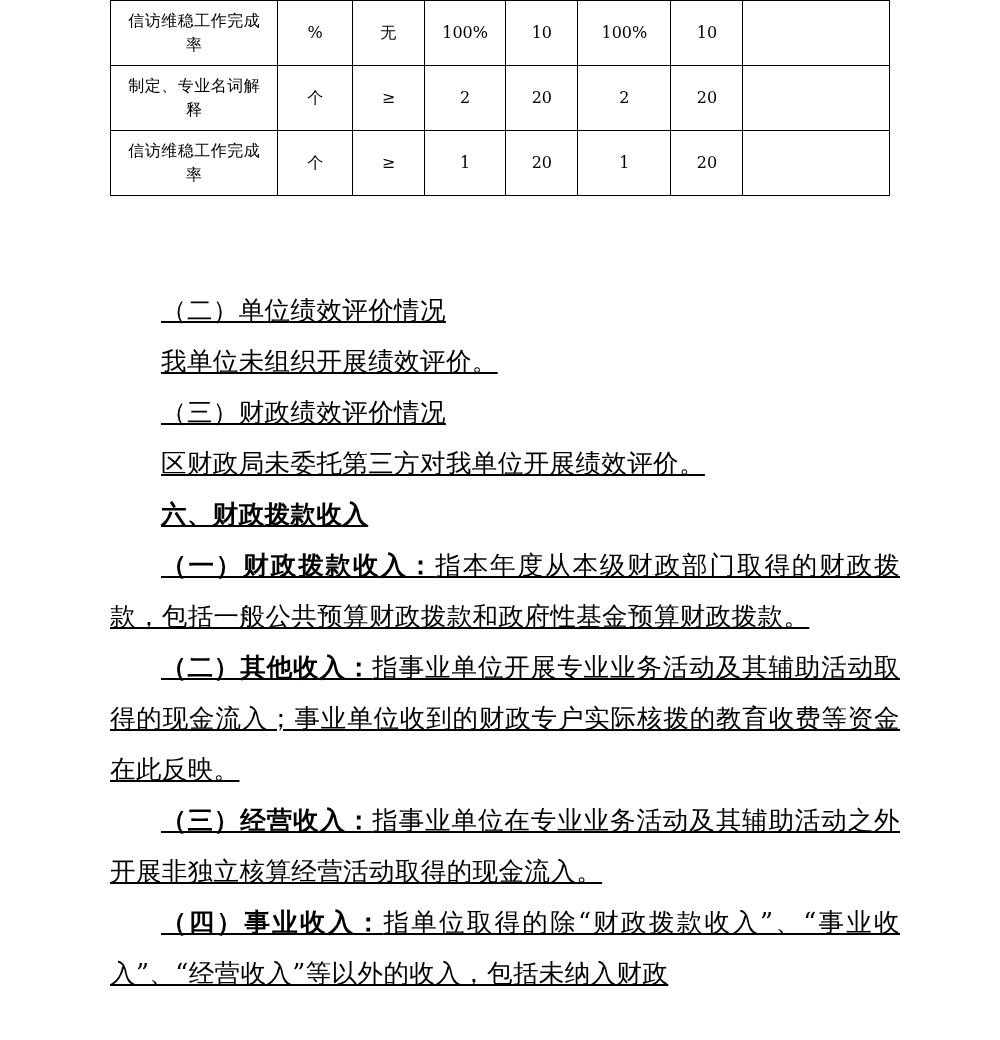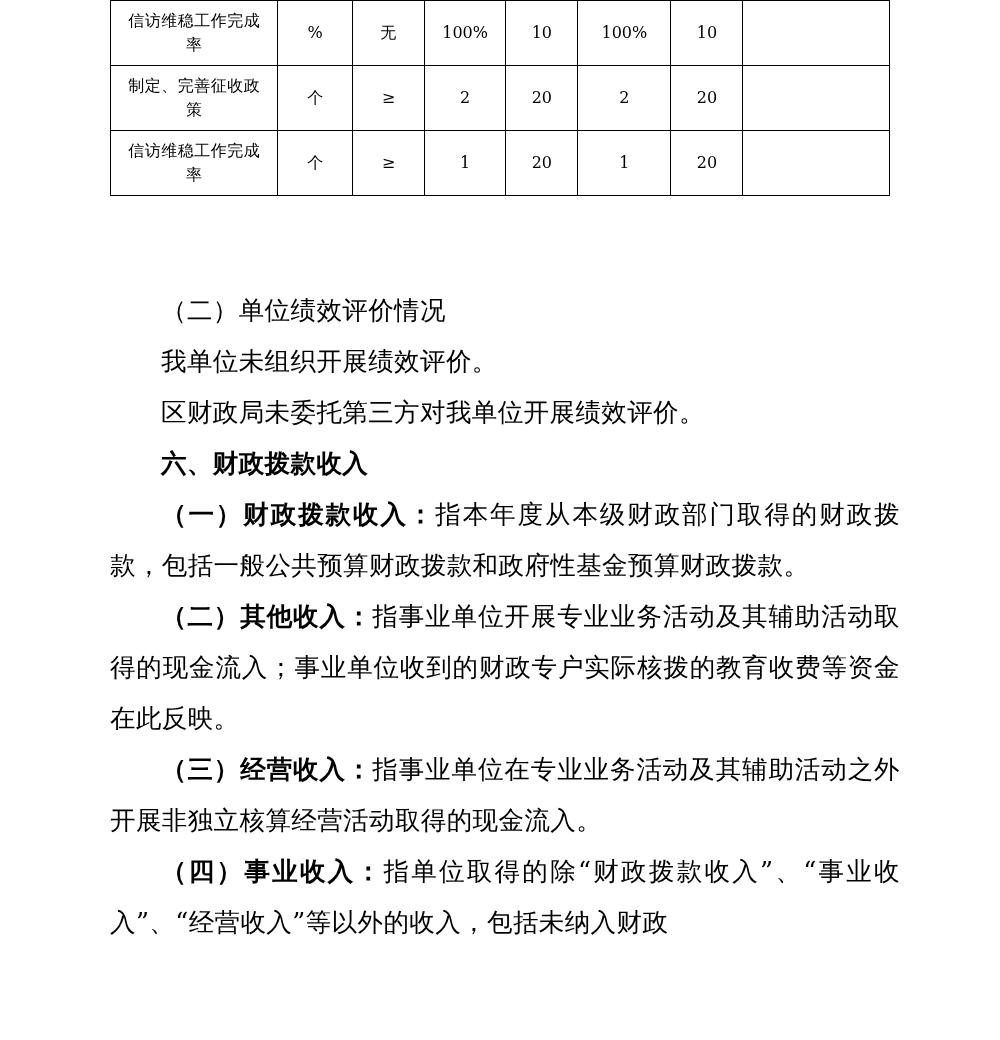--- a/index.html
+++ b/index.html
@@ -57,20 +57,21 @@
   col.c-last  { width: 126px; }
 
   .row-tall td { height: 56px; }
 
   
   .content {
     position: absolute;
     left: 110px;
     top: 285px;
     width: 790px;
+    text-decoration: underline;
   }
   .para {
     font-size: 25.5px;
     line-height: 51px;
     letter-spacing: 0.4px;
     margin: 0;
     text-align: justify;
     text-justify: inter-ideograph;
   }
   .indent {
@@ -111,21 +112,21 @@
           <td class="name">信访维稳工作完成率</td>
           <td>%</td>
           <td>无</td>
           <td>100%</td>
           <td>10</td>
           <td>100%</td>
           <td>10</td>
           <td></td>
         </tr>
         <tr class="row-tall">
-          <td class="name">制定、完善征收政策</td>
+          <td class="name">制定、专业名词解释</td>
           <td>个</td>
           <td>≥</td>
           <td>2</td>
           <td>20</td>
           <td>2</td>
           <td>20</td>
           <td></td>
         </tr>
         <tr class="row-tall">
           <td class="name">信访维稳工作完成率</td>
@@ -138,20 +139,21 @@
           <td></td>
         </tr>
       </tbody>
     </table>
   </div>
 
   <div class="content">
 
     <p class="para indent">（二）单位绩效评价情况</p>
     <p class="para indent">我单位未组织开展绩效评价。</p>
+    <p class="para indent">（三）财政绩效评价情况</p>
     <p class="para indent">区财政局未委托第三方对我单位开展绩效评价。</p>
 
     <p class="heading">六、财政拨款收入</p>
 
     <p class="para indent"><span class="bold-lead">（一）财政拨款收入：</span><span>指本年度从本级财政部门取得的财政拨款，包括一般公共预算财政拨款和政府性基金预算财政拨款。</span></p>
 
     <p class="para indent"><span class="bold-lead">（二）其他收入：</span><span>指事业单位开展专业业务活动及其辅助活动取得的现金流入；事业单位收到的财政专户实际核拨的教育收费等资金在此反映。</span></p>
 
     <p class="para indent"><span class="bold-lead">（三）经营收入：</span><span>指事业单位在专业业务活动及其辅助活动之外开展非独立核算经营活动取得的现金流入。</span></p>
 

